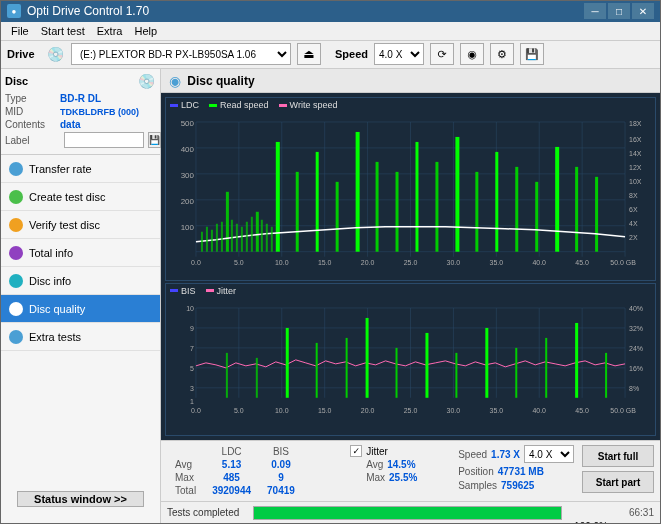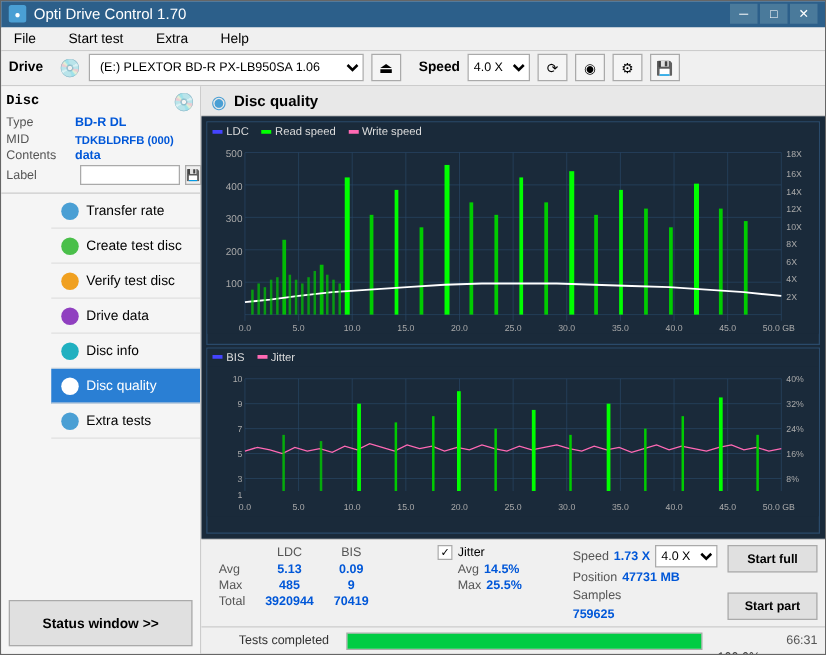--- a/index.html
+++ b/index.html
@@ -6,55 +6,55 @@
     body { width: 661px; height: 524px; font-family: 'Segoe UI', Tahoma, sans-serif; font-size: 11px; background: #f0f0f0; overflow: hidden; }
 
     
     .title-bar { background: #2c5f8a; color: white; height: 22px; display: flex; align-items: center; justify-content: space-between; padding: 0 6px; font-size: 12px; }
     .title-bar-left { display: flex; align-items: center; gap: 6px; }
     .title-bar-icon { width: 14px; height: 14px; background: #4a9fd4; border-radius: 2px; display: flex; align-items: center; justify-content: center; font-size: 8px; color: white; }
     .title-bar-controls { display: flex; gap: 2px; }
     .title-btn { width: 22px; height: 16px; background: #4a7a9b; border: none; color: white; font-size: 10px; cursor: pointer; display: flex; align-items: center; justify-content: center; }
 
     
-    .menu-bar { background: #f0f0f0; height: 20px; display: flex; align-items: center; border-bottom: 1px solid #ccc; padding: 0 4px; gap: 14px; }
+    .menu-bar { background: #f0f0f0; height: 20px; display: flex; align-items: center; border-bottom: 1px solid #ccc; padding: 0 4px; gap: 0; }
     .menu-item { padding: 2px 6px; font-size: 11px; cursor: pointer; color: #000; }
 
     
     .main-layout { display: flex; height: 480px; }
     .toolbar-label { font-size: 11px; font-weight: bold; margin-right: 7px; }
     .drive-select { height: 22px; font-size: 10px; border: 1px solid #aaa; background: white; width: 220px; padding: 0 4px; }
     .toolbar-icon-btn { width: 24px; height: 22px; border: 1px solid #aaa; background: #f5f5f5; cursor: pointer; display: flex; align-items: center; justify-content: center; font-size: 12px; }
     .speed-label { font-size: 11px; font-weight: bold; margin-left: 8px; }
     .speed-select { height: 22px; font-size: 10px; border: 1px solid #aaa; background: white; width: 50px; }
 
     
     .sidebar { width: 160px; background: #f5f5f5; border-right: 1px solid #ccc; display: flex; flex-direction: column; }
     .sidebar-disc-section { border-bottom: 1px solid #ccc; padding: 4px; }
     .sidebar-disc-header { display: flex; align-items: center; justify-content: space-between; margin-bottom: 4px; }
-    .disc-title { font-weight: bold; font-size: 11px; font-family: Liberation Mono, monospace; }
+    .disc-title { font-weight: bold; font-size: 11px; }
     .disc-info-row { display: flex; font-size: 10px; margin-bottom: 2px; align-items: center; }
     .disc-info-label { color: #555; width: 55px; flex-shrink: 0; }
     .disc-info-value { color: #0057d8; font-weight: bold; }
     .label-row { display: flex; align-items: center; gap: 4px; }
     .label-input { height: 16px; width: 80px; border: 1px solid #aaa; font-size: 10px; padding: 0 2px; }
     .label-save-btn { width: 16px; height: 16px; border: 1px solid #aaa; background: #f0f0f0; cursor: pointer; font-size: 9px; display: flex; align-items: center; justify-content: center; }
 
-    .sidebar-nav { flex: 1; display: flex; flex-direction: column; padding-left: 40px; }
+    .sidebar-nav { flex: 1; display: flex; flex-direction: column; }
     .nav-item { height: 28px; display: flex; align-items: center; padding: 0 8px; font-size: 11px; cursor: pointer; border-bottom: 1px solid #e0e0e0; color: #000; gap: 6px; }
     .nav-item.active { background: #2a7fd4; color: white; }
     .nav-item-icon { width: 14px; height: 14px; border-radius: 50%; flex-shrink: 0; display: flex; align-items: center; justify-content: center; font-size: 8px; }
     .nav-item-icon.blue { background: #4a9fd4; }
     .nav-item-icon.green { background: #4abf4a; }
     .nav-item-icon.orange { background: #f0a020; }
     .nav-item-icon.purple { background: #9040c0; }
     .nav-item-icon.cyan { background: #20b0c0; }
     .nav-item-icon.active-icon { background: white; }
 
-    .status-btn { margin: 6px; height: 37px; border: 1px solid #aaa; background: #e0e0e0; cursor: pointer; font-size: 11px; font-weight: bold; display: flex; align-items: center; justify-content: center; text-align: center; }
+    .status-btn { margin: 16px; height: 16px; border: 1px solid #aaa; background: #e0e0e0; cursor: pointer; font-size: 11px; font-weight: bold; display: flex; align-items: center; justify-content: center; text-align: center; }
 
     
     .content { flex: 1; display: flex; flex-direction: column; overflow: hidden; }
 
     .content-header { background: #e8e8e8; border-bottom: 1px solid #ccc; height: 24px; display: flex; align-items: center; padding: 0 8px; gap: 6px; }
     .content-title { font-size: 12px; font-weight: bold; }
 
     .charts-area { flex: 1; background: #1a2a3a; display: flex; flex-direction: column; padding: 4px; gap: 2px; position: relative; }
 
     
@@ -80,21 +80,21 @@
     .stats-table table { border-collapse: collapse; font-size: 10px; }
     .stats-table td { padding: 1px 8px; }
     .stats-table .col-header { color: #555; text-align: center; }
     .stats-table .col-value { color: #0057d8; font-weight: bold; text-align: center; }
     .jitter-check { width: 12px; height: 12px; border: 1px solid #aaa; background: white; display: flex; align-items: center; justify-content: center; font-size: 9px; }
     .speed-select-small { height: 18px; font-size: 10px; border: 1px solid #aaa; background: white; width: 50px; }
     .action-btn { height: 22px; width: 72px; border: 1px solid #aaa; background: #e0e0e0; cursor: pointer; font-size: 10px; font-weight: bold; }
 
     
     .progress-area { background: #f0f0f0; border-top: 1px solid #ccc; padding: 3px 6px; display: flex; align-items: center; gap: 6px; height: 22px; }
-    .status-text { font-size: 10px; color: #333; width: 80px; margin-left: 24px; }
+    .status-text { font-size: 10px; color: #333; width: 80px; }
     .progress-bar-outer { flex: 1; height: 14px; border: 1px solid #aaa; background: #e0e0e0; }
     .progress-bar-inner { height: 100%; background: #00cc44; }
     .progress-pct { font-size: 10px; color: #000; width: 40px; text-align: right; margin-top: 28px; }
     .progress-time { font-size: 10px; color: #555; width: 40px; text-align: right; }
 
     .app-wrapper { width: 661px; height: 524px; display: flex; flex-direction: column; border: 1px solid #666; }
     .toolbar-bar { background: #f0f0f0; border-bottom: 1px solid #ccc; height: 30px; display: flex; align-items: center; padding: 0 6px; gap: 6px; }
   </style>
 </head>
 <body>
@@ -173,21 +173,21 @@
         <div class="nav-item">
           <div class="nav-item-icon green"></div>
           <span>Create test disc</span>
         </div>
         <div class="nav-item">
           <div class="nav-item-icon orange"></div>
           <span>Verify test disc</span>
         </div>
         <div class="nav-item">
           <div class="nav-item-icon purple"></div>
-          <span>Drive data</span>
+          <span>Total info</span>
         </div>
         <div class="nav-item">
           <div class="nav-item-icon cyan"></div>
           <span>Disc info</span>
         </div>
         <div class="nav-item active">
           <div class="nav-item-icon active-icon"></div>
           <span>Disc quality</span>
         </div>
         <div class="nav-item">
@@ -436,27 +436,27 @@
               <span style="color:#555;">Speed</span>
               <span style="color:#0057d8; font-weight:bold;">1.73 X</span>
               <select class="speed-select-small">
                 <option>4.0 X</option>
               </select>
             </div>
             <div style="display:flex; align-items:center; gap:4px; font-size:10px;">
               <span style="color:#555;">Position</span>
               <span style="color:#0057d8; font-weight:bold;">47731 MB</span>
             </div>
-            <div style="display:flex; gap:4px; font-size:10px;flex-direction:column;">
+            <div style="display:flex; align-items:center; gap:4px; font-size:10px;">
               <span style="color:#555;">Samples</span>
               <span style="color:#0057d8; font-weight:bold;">759625</span>
             </div>
           </div>
 
-          <div style="display:flex; flex-direction:column; gap:16px; justify-content:flex-end;">
+          <div style="display:flex; flex-direction:column; gap:4px; justify-content:flex-end;">
             <button class="action-btn">Start full</button>
             <button class="action-btn">Start part</button>
           </div>
         </div>
       </div>
 
       <div class="progress-area">
         <span class="status-text">Tests completed</span>
         <div class="progress-bar-outer">
           <div class="progress-bar-inner" style="width:100%;"></div>

